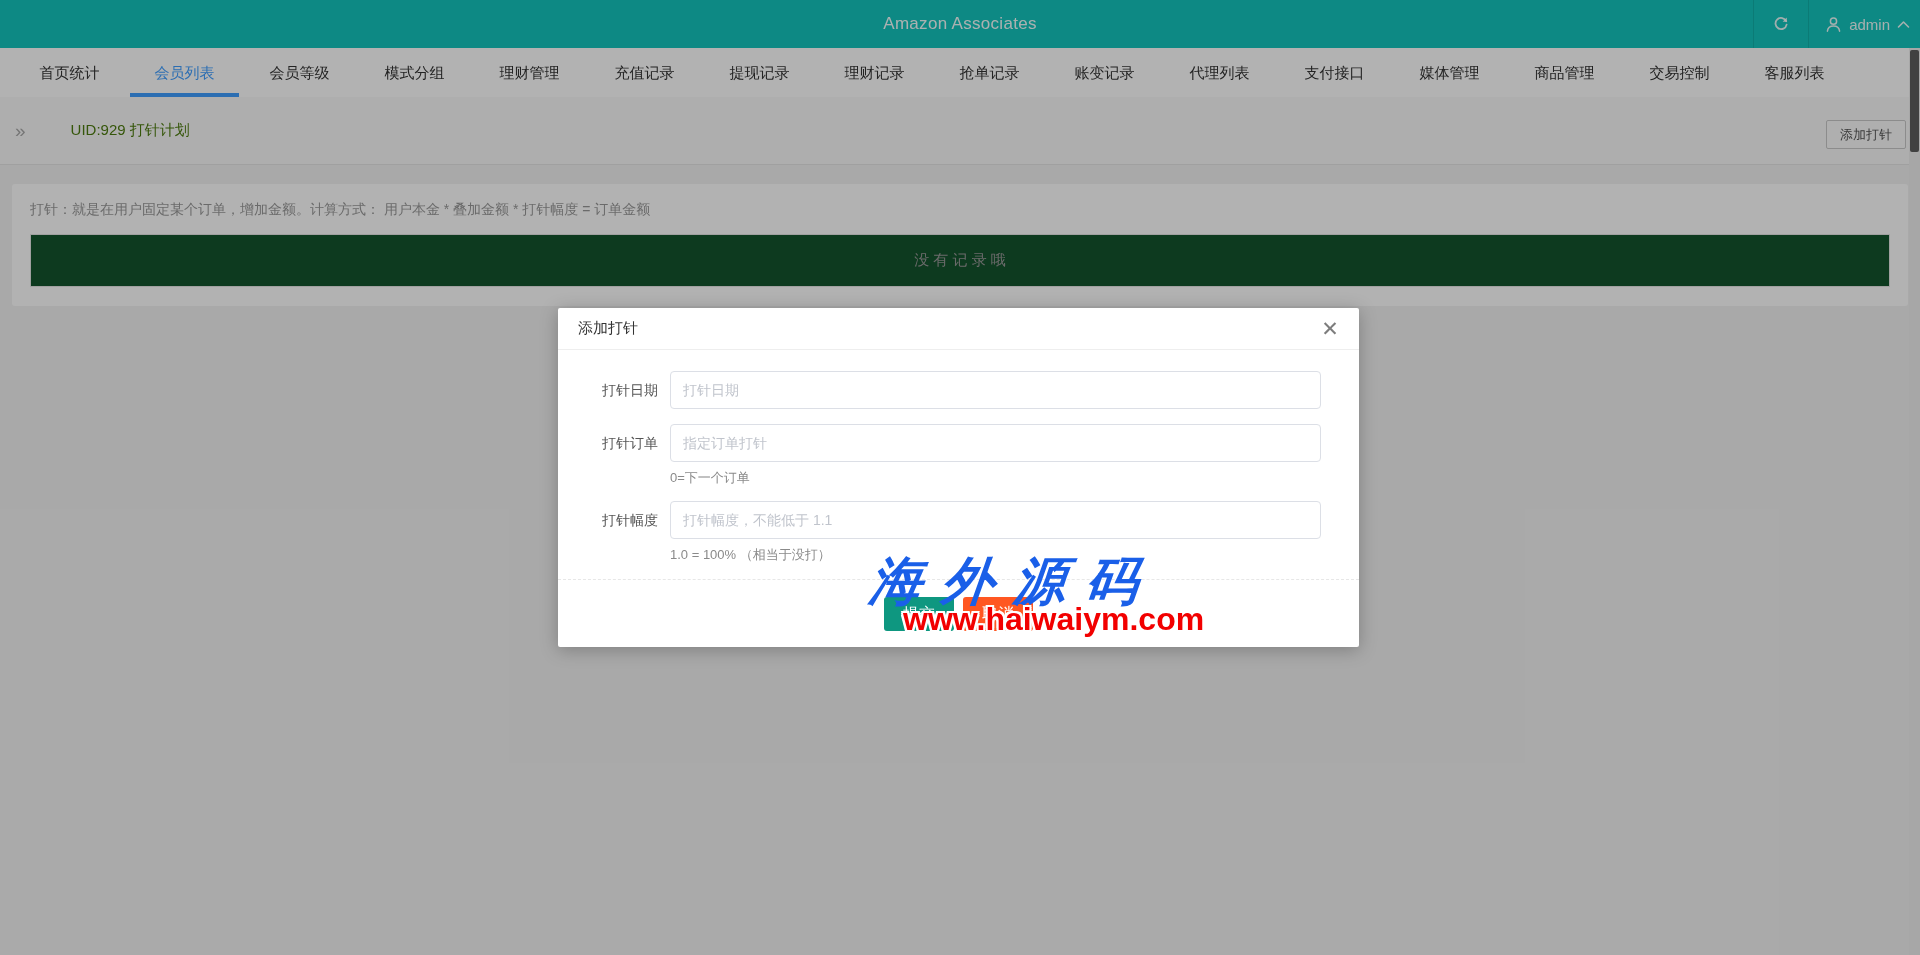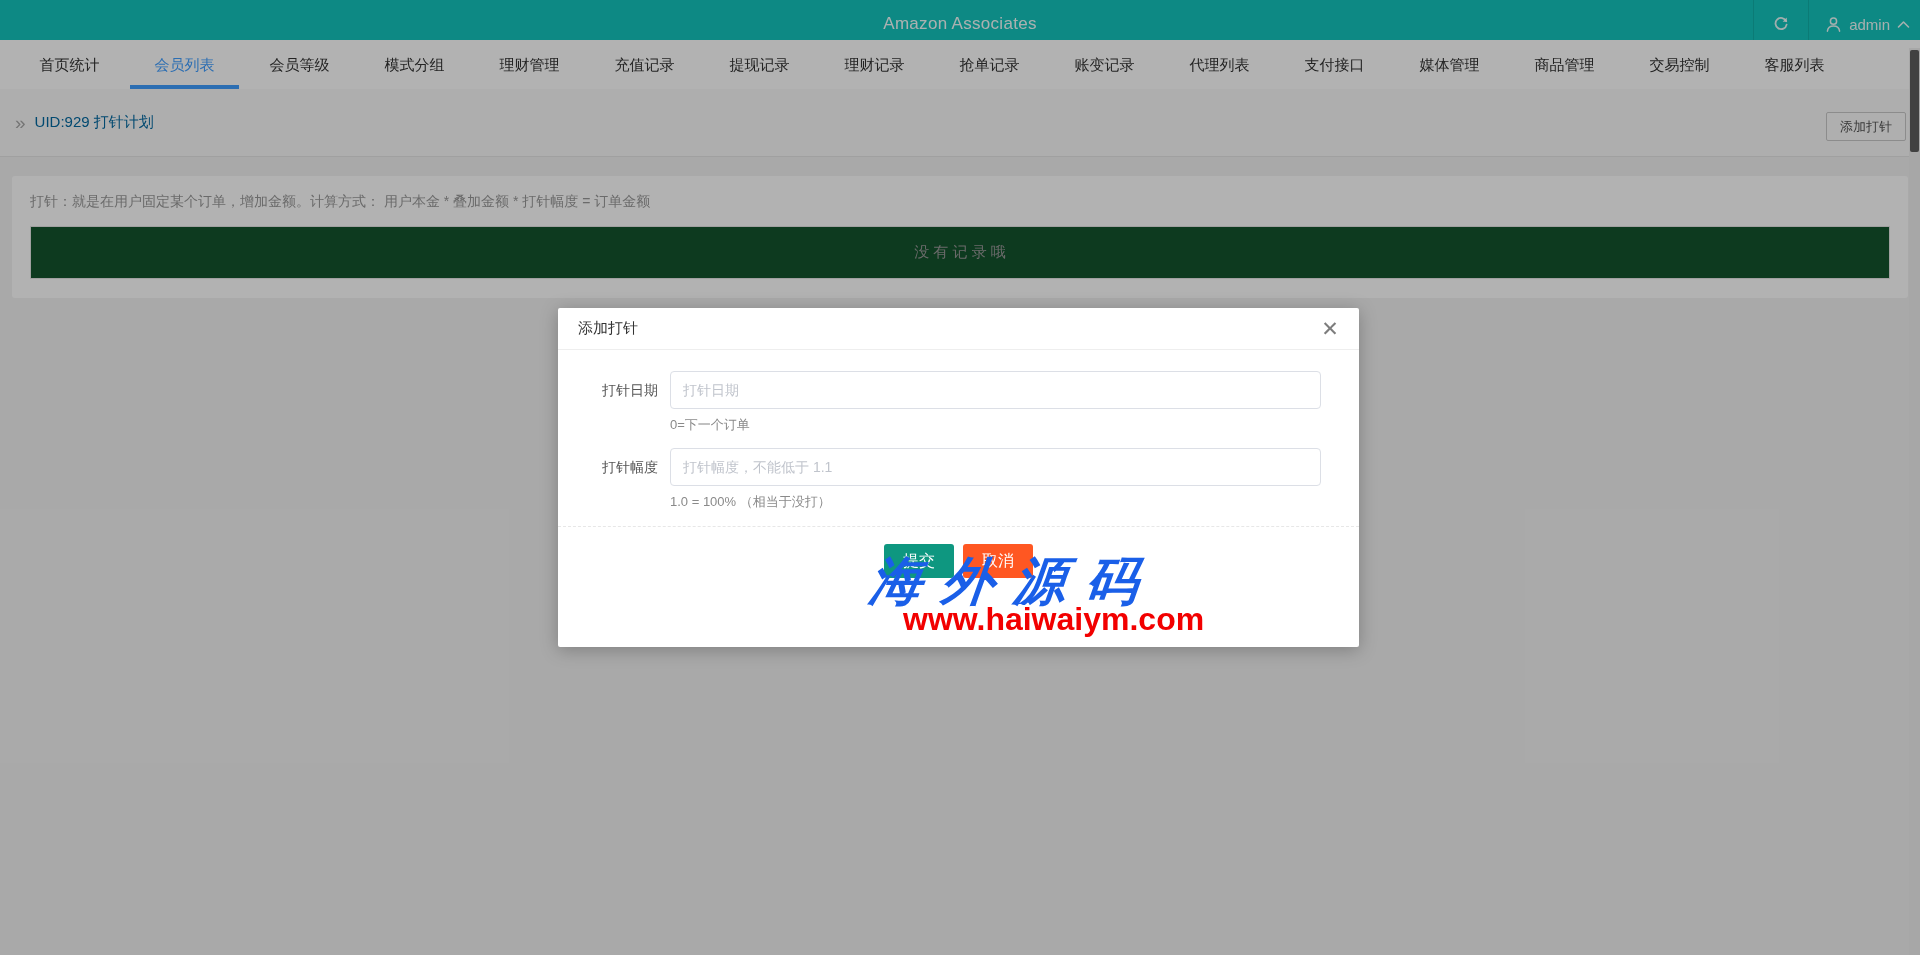--- a/index.html
+++ b/index.html
@@ -1,20 +1,20 @@
 <!DOCTYPE html>
 <html style="--header_bg: #13c5bd; --accent: #409eff; --submit: #0e9780; --cancel: #ff5722; --wm_blue: #1a5fe8; --wm_red: #f20000; --overlay: rgba(0,0,0,0.3);"><head>
 <meta charset="utf-8">
 <style>
   * { margin:0; padding:0; box-sizing:border-box; }
   html,body { width:1920px; height:955px; overflow:hidden; }
   body { font-family:"Liberation Sans","DejaVu Sans",sans-serif; background:#f3f3f3; position:relative; }
 
   
-  .header { position:relative; height:40px; background:var(--header_bg,#13c5bd); z-index:1; }
+  .header { position:relative; height:48px; background:var(--header_bg,#13c5bd); z-index:1; }
   .header-title { position:absolute; left:0; right:0; top:0; line-height:48px; text-align:center;
                   color:rgba(255,255,255,.96); font-size:17px; letter-spacing:.3px; }
   .header-right { position:absolute; right:0; top:0; height:48px; display:flex; align-items:stretch; }
   .hdr-refresh { width:56px; display:flex; align-items:center; justify-content:center;
                  border-left:1px solid rgba(0,0,0,.10); border-right:1px solid rgba(0,0,0,.10); cursor:pointer; }
   .hdr-user { display:flex; align-items:center; gap:7px; padding:0 10px 0 16px; cursor:pointer;
               color:rgba(255,255,255,.92); font-size:15px; }
   .hdr-user svg, .hdr-refresh svg { display:block; }
 
   
@@ -22,21 +22,21 @@
   .tab { width:115px; text-align:center; line-height:49px; font-size:15px; color:#333;
          cursor:pointer; position:relative; white-space:nowrap; }
   .tab.active { color:var(--accent,#409eff); }
   .tab.active::after { content:""; position:absolute; left:3px; right:3px; bottom:0; height:4px;
                        background:var(--accent,#409eff); }
 
   
   .crumbrow { height:68px; background:#fafafa; border-bottom:1px solid #e6e6e6;
               display:flex; align-items:center; padding:0 15px; position:relative; z-index:1; }
   .crumb-chevrons { color:#a8a8a8; font-size:19px; margin-right:9px; line-height:1; }
-  .crumb-label { font-size:15px; color:#0369a1; }
+  .crumb-label { font-size:15px; color:#4d7c0f;margin-left:36px; }
   .add-btn { position:absolute; right:14px; top:23px; height:29px; padding:0 13px; font-size:13px;
              color:#555; background:#fbfbfb; border:1px solid #c9c9c9; border-radius:2px; cursor:pointer;
              font-family:inherit; }
 
   
   .content { position:relative; height:790px; background:#f3f3f3; padding-top:19px; z-index:1; }
   .card { margin:0 12px; height:122px; background:#fff; border-radius:3px; padding:17px 18px 18px; }
   .hint { font-size:14px; color:#999; }
   .empty-box { margin-top:15px; height:53px; background:#14532d; border:1px solid #e5e5e5;
                display:flex; align-items:center; justify-content:center; font-size:15px; color:#999; }
@@ -155,20 +155,24 @@
 
   <div class="modal-body" id="fields">
       <div class="field-block">
       <div class="form-row first">
         <div class="form-label">打针日期</div>
         <input class="form-input" type="text" placeholder="打针日期" style="">
       </div>
 
     </div>
       <div class="field-block">
+      <div class="form-row">
+        <div class="form-label">打针订单</div>
+        <input class="form-input" type="text" placeholder="指定订单打针" style="">
+      </div>
       <div class="form-helper">0=下一个订单</div>
     </div>
       <div class="field-block">
       <div class="form-row">
         <div class="form-label">打针幅度</div>
         <input class="form-input" type="text" placeholder="打针幅度，不能低于 1.1" style="">
       </div>
       <div class="form-helper">1.0 = 100% （相当于没打）</div>
     </div>
     </div>

